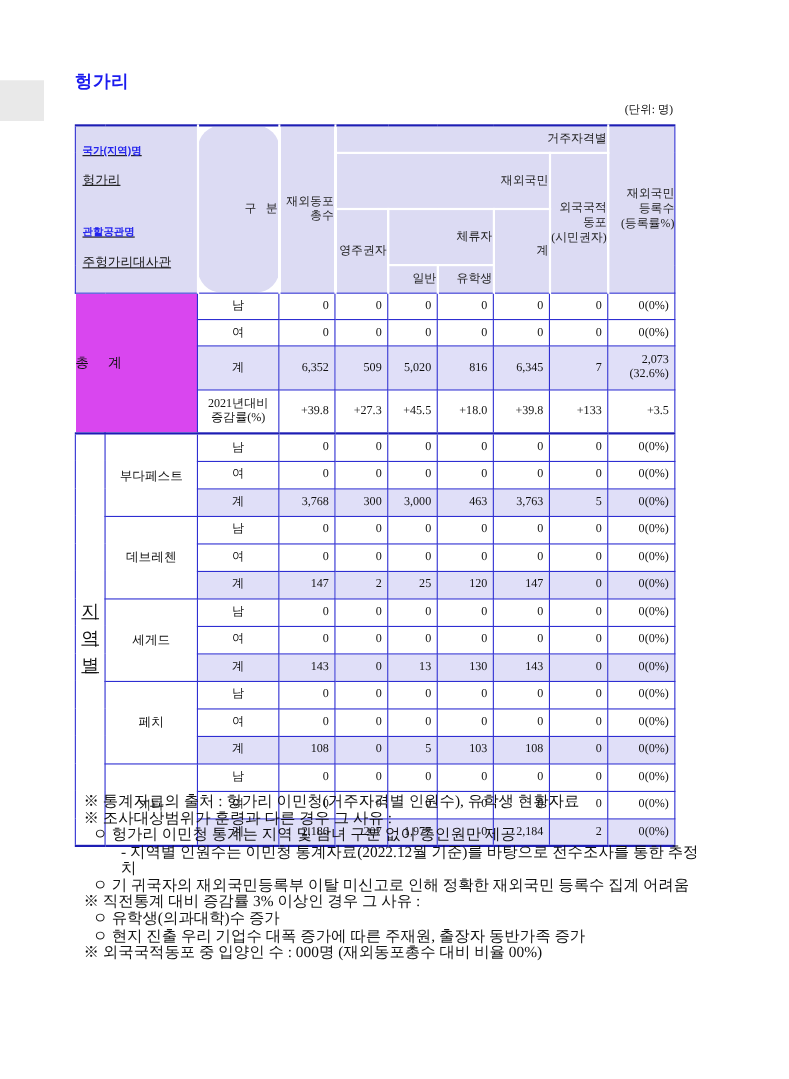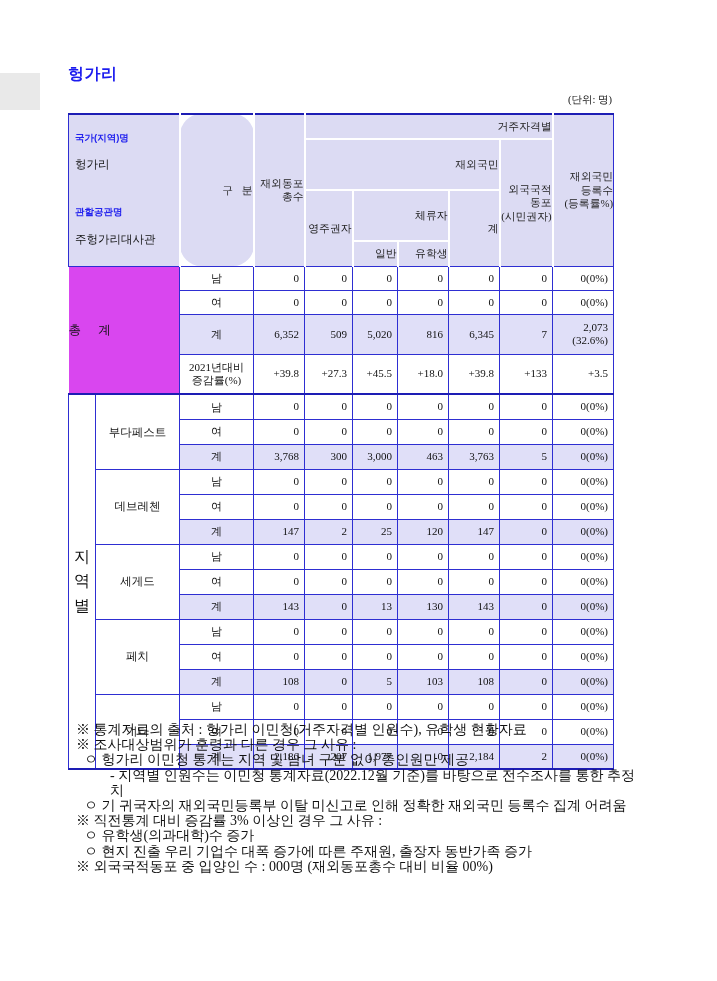--- a/index.html
+++ b/index.html
@@ -21,21 +21,21 @@
   .hdr{background:#dcdbf3;border:2px solid #ffffff;text-align:right;
     font-family:Liberation Serif, serif;font-size:10.8px;color:#222;line-height:1.25;}
   .info{background:#dcdbf3;border:2px solid #ffffff;text-align:left;padding:5px 6px;
     vertical-align:middle;}
   .ilbl{color:#2323ee;font-family:"Liberation Sans",sans-serif;font-weight:bold;
     font-size:9.5px;line-height:1.3;}
   .ival{font-family:"Liberation Sans",sans-serif;font-size:11.5px;color:#111;
     line-height:1.4;margin-bottom:2px;}
   .igap{height:8px;}
   .btop{border-top:2.5px solid #1d1db4 !important;}
-  .bl{border-left:1.2px solid #2e2ed2 !important;}
+  .bl{border-left:1.2px solid #2e2ed2 !important;text-decoration:underline;}
   .hbr{border-right:1.2px solid #2e2ed2 !important;}
   .hbb{border-bottom:1.5px solid #2e2ed2 !important;}
   
   .num{text-align:right;padding-right:5px;line-height:1.25;}
   .rl{text-align:center;line-height:1.2;}
   .city{text-align:center;font-size:11.5px;}
   .hl{background:#e0dff8;}
   .tot{border-left:none !important;background:#d946ef;
     font-size:12.5px;word-spacing:14px;}
   .gubun{word-spacing:6px;border-radius:21px;}

